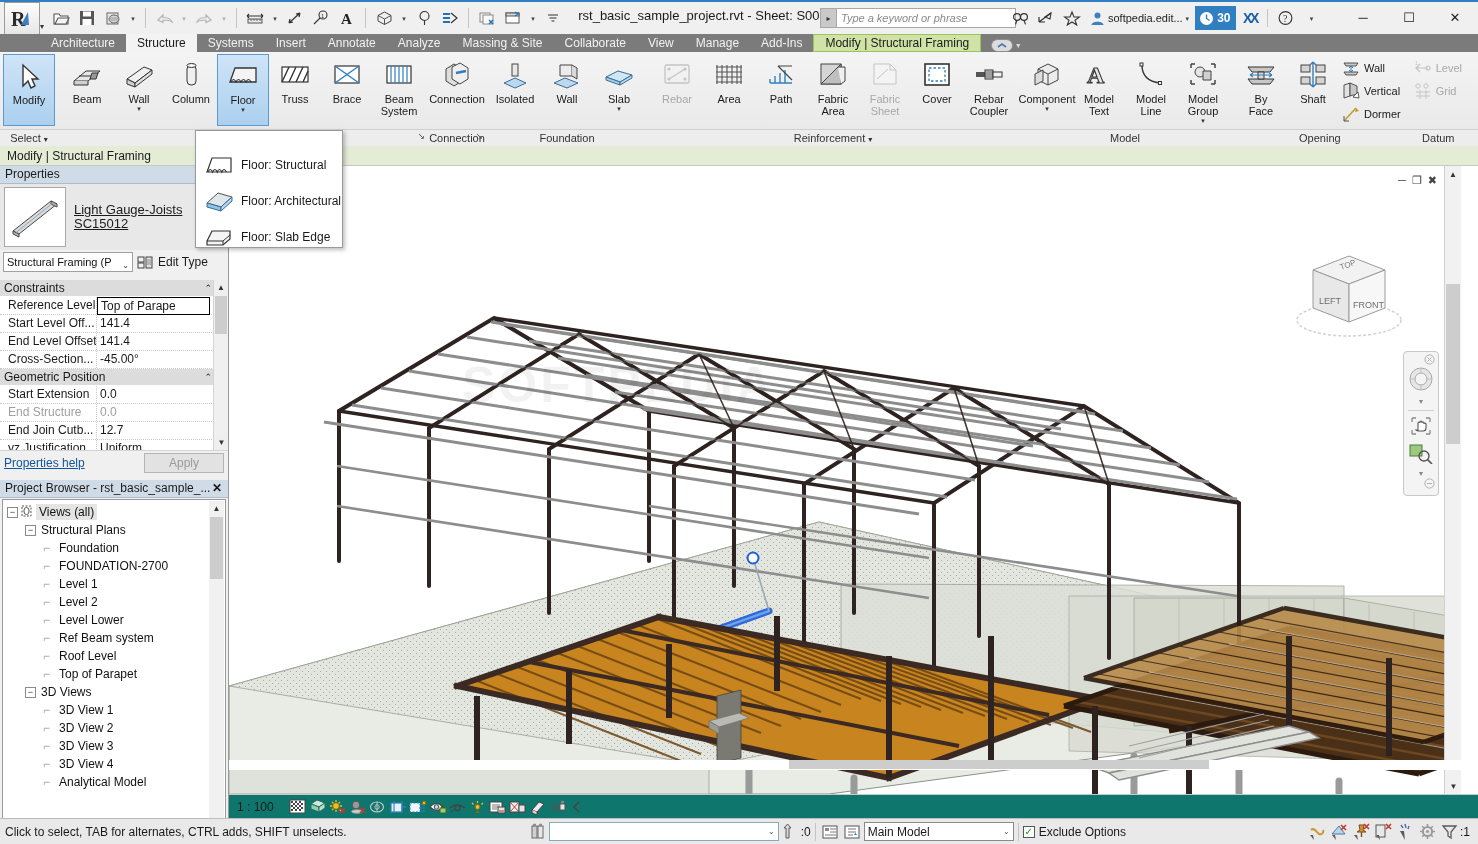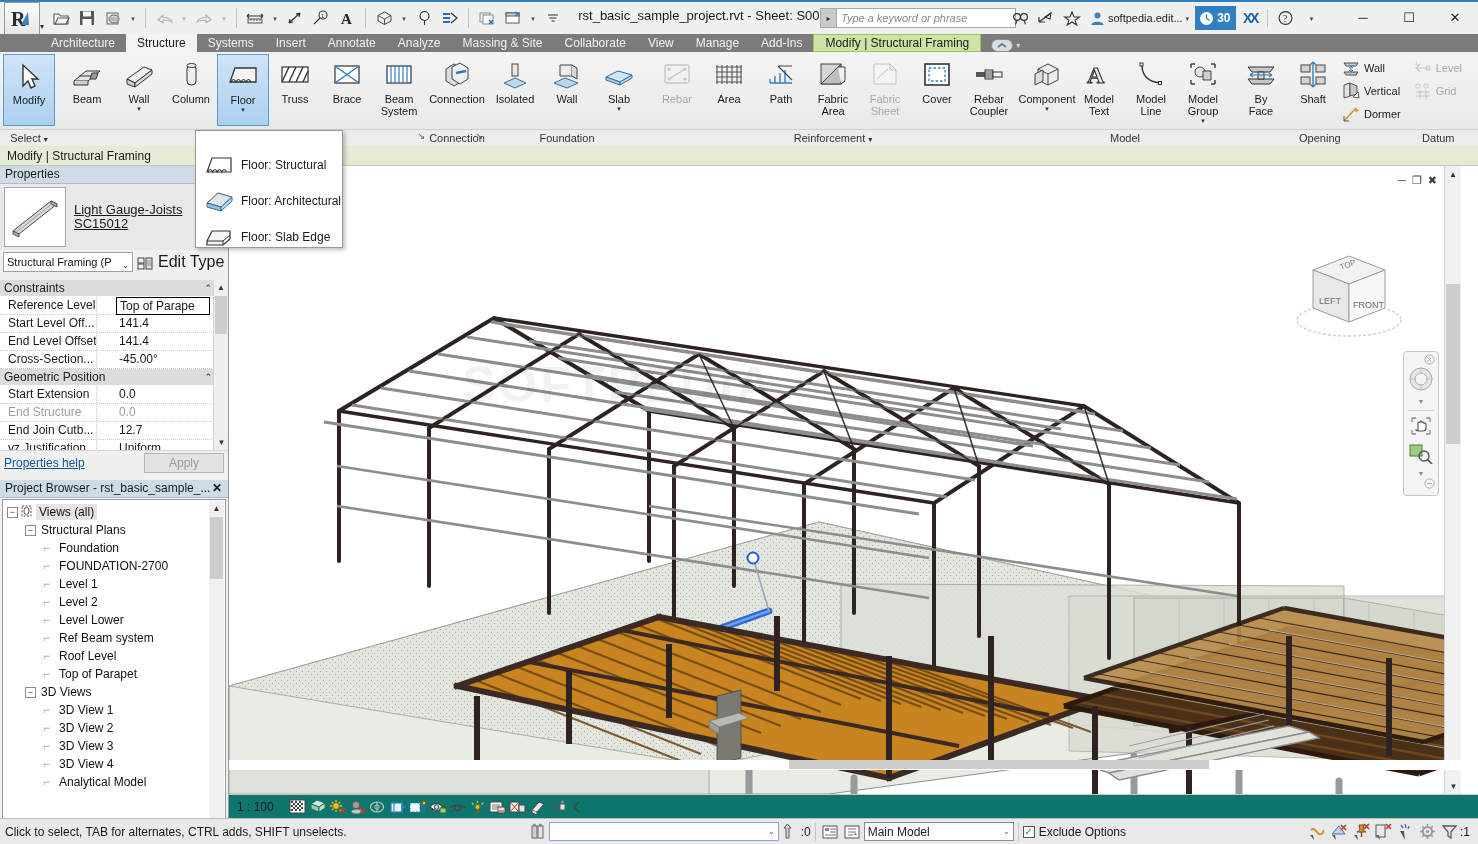--- a/index.html
+++ b/index.html
@@ -159,34 +159,34 @@
     display:flex;align-items:center;justify-content:center;
   }
   .prop-name{font-size:13px;color:#1a1a1a;line-height:14px;text-decoration:underline;}
 
   .typerow{height:24px;display:flex;align-items:center;gap:4px;padding:2px 3px;background:#f0f0f0;}
   .typesel{
     width:130px;height:20px;background:#fff;border:1px solid #a0a0a0;
     font-size:11px;line-height:18px;padding-left:3px;position:relative;overflow:hidden;white-space:nowrap;
   }
   .typesel .cv{position:absolute;right:3px;top:4px;font-size:8px;color:#333;}
-  .edittype{display:flex;align-items:flex-end;gap:4px;font-size:16px;color:#1a1a1a;}
+  .edittype{display:flex;align-items:flex-start;gap:4px;font-size:12px;color:#1a1a1a;}
 
   .proptable{position:absolute;left:0;top:114px;width:228px;height:170px;background:#fff;overflow:hidden;}
   .pt-group{
     height:17px;background:#dcdcdc;font-size:12px;color:#1a1a1a;line-height:16px;padding-left:4px;
     display:flex;align-items:center;justify-content:space-between;border-bottom:1px solid #fff;
   }
   .pt-group .chev{padding-right:16px;font-size:9px;}
   .pt-row{height:18px;display:flex;font-size:12px;border-bottom:1px dotted #c8c8c8;}
   .pt-k{
     width:97px;padding-left:8px;line-height:17px;color:#1a1a1a;white-space:nowrap;overflow:hidden;
     border-right:1px dotted #c8c8c8;
   }
-  .pt-v{flex:1;padding-left:3px;line-height:17px;color:#1a1a1a;white-space:nowrap;overflow:hidden;margin-left:19px;}
+  .pt-v{flex:1;padding-left:3px;line-height:17px;color:#1a1a1a;white-space:nowrap;overflow:hidden;}
   .pt-row.dim .pt-k,.pt-row.dim .pt-v{color:#a0a0a0;}
   .pt-row.active .pt-v{border:1px solid #000;height:18px;line-height:16px;margin-right:18px;background:#fff;}
   .pt-row .stub{width:9px;height:14px;background:#e2e2e2;border:1px solid #aaa;margin:2px 2px 0 auto;}
   .pt-scroll{
     position:absolute;right:0;top:0;width:15px;height:170px;background:#f0f0f0;border-left:1px solid #d4d4d4;
   }
   .pt-scroll .ar{height:15px;display:flex;align-items:center;justify-content:center;font-size:8px;color:#333;background:#efefef;}
   .pt-scroll .thumb{position:absolute;top:16px;left:1px;width:12px;height:38px;background:#cdcdcd;}
 
   .prophelp{

